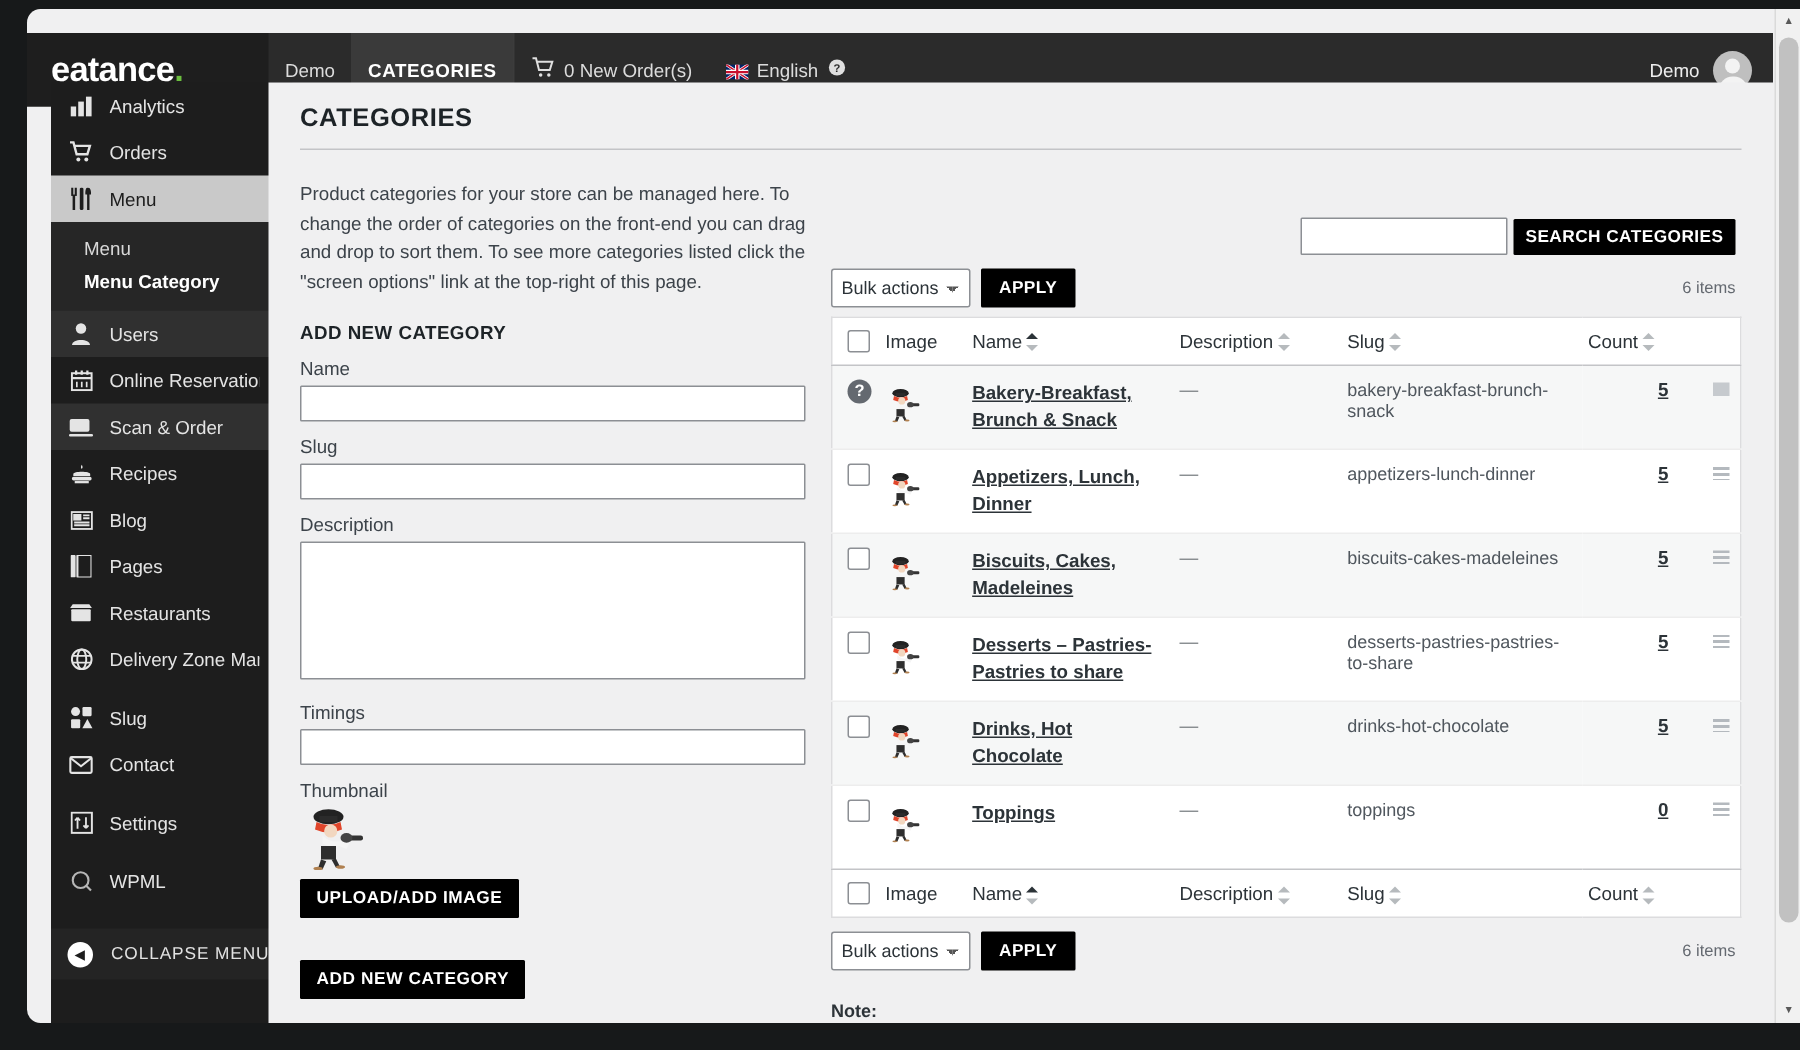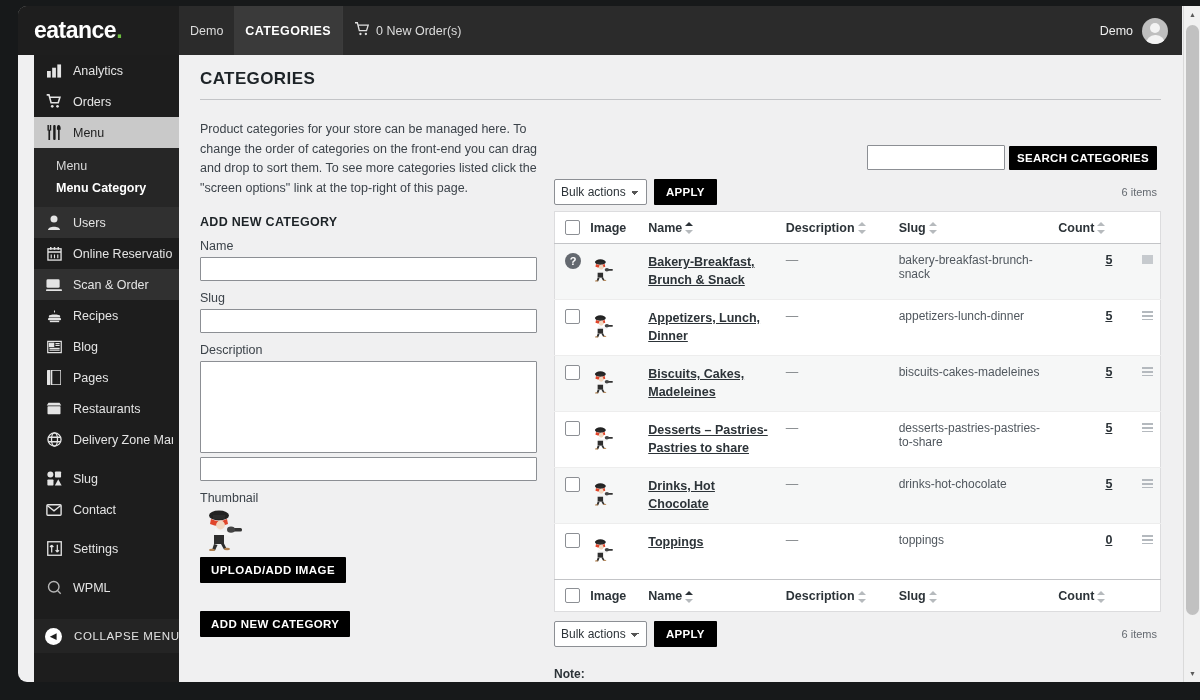--- a/index.html
+++ b/index.html
@@ -19,21 +19,21 @@
     position: absolute;
     left: 18px; top: 6px;
     width: 1182px; height: 676px;
     border-radius: 9px 0 0 9px;
     overflow: hidden;
     background: #f0f0f1;
   }
 
   
   .adminbar {
-    position: absolute; left: 0; top: 0;
+    position: absolute; left: 0; top: 16px;
     width: 1164px; height: 49px;
     background: #2b2b2b;
     display: flex; align-items: center;
     color: #eee;
   }
   .logo-block {
     width: 161px; height: 49px;
     background: #1e1e1e;
     display: flex; align-items: center;
     padding-left: 16px;
@@ -191,21 +191,21 @@
     margin-left: 7px; border-radius: 1px;
     font-family: "Liberation Sans", sans-serif;
   }
   .items-count { margin-left: auto; font-size: 11px; color: #646970; }
 
   table.wp-list {
     width: 100%; border-collapse: collapse; margin-top: 6px;
     background: #fff; border: 1px solid #dcdcde;
   }
   table.wp-list th {
-    font-size: 12.5px; color: #2c3338; font-weight: bold;
+    font-size: 12.5px; color: #2c3338; font-weight: normal;
     text-align: left; padding: 8px 4px; border-bottom: 1px solid #dcdcde;
     background: #fff; white-space: nowrap;
   }
   table.wp-list thead th { border-bottom: 1px solid #c3c4c7; }
   table.wp-list tfoot th { border-top: 1px solid #c3c4c7; border-bottom: none; }
   table.wp-list td {
     padding: 9px 4px; font-size: 12.5px; color: #2c3338;
     vertical-align: top; border-top: 1px solid #ededed;
   }
   tr.alt td { background: #f6f7f7; }
@@ -288,20 +288,38 @@
     <div class="ab-item cart">
       <span>
         <svg width="16" height="14" viewBox="0 0 20 18" fill="none" stroke="#e0e0e0" stroke-width="1.7">
           <path d="M1 1h3l2.6 10.2h9.2L18 4H5.2"></path>
           <circle cx="8" cy="15.4" r="1.5" fill="#e0e0e0" stroke="none"></circle>
           <circle cx="15" cy="15.4" r="1.5" fill="#e0e0e0" stroke="none"></circle>
         </svg>
       </span>
       <span>0 New Order(s)</span>
     </div>
+    <div class="ab-item">
+      <span class="flag">
+        <svg width="15" height="10" viewBox="0 0 30 20">
+          <rect width="30" height="20" fill="#012169"></rect>
+          <path d="M0,0 L30,20 M30,0 L0,20" stroke="#fff" stroke-width="4"></path>
+          <path d="M0,0 L30,20 M30,0 L0,20" stroke="#C8102E" stroke-width="2"></path>
+          <path d="M15,0 V20 M0,10 H30" stroke="#fff" stroke-width="6"></path>
+          <path d="M15,0 V20 M0,10 H30" stroke="#C8102E" stroke-width="3"></path>
+        </svg>
+      </span>
+      <span>English</span>
+      <span>
+        <svg width="12" height="12" viewBox="0 0 16 16">
+          <circle cx="8" cy="8" r="7.2" fill="#e0e0e0"></circle>
+          <text x="8" y="11.6" font-size="10" font-weight="bold" text-anchor="middle" fill="#2b2b2b" font-family="Liberation Sans, sans-serif">?</text>
+        </svg>
+      </span>
+    </div>
     <div class="ab-spacer"></div>
     <div class="ab-right">
       <span>Demo</span>
       <span class="avatar"></span>
     </div>
   </div>
 
   <div class="sidebar">
 
     <div class="menu-item">
@@ -512,20 +530,21 @@
 
         <div class="field-label">Name</div>
         <input class="txt-input" type="text" value="" style="">
 
         <div class="field-label">Slug</div>
         <input class="txt-input" type="text" value="" style="">
 
         <div class="field-label">Description</div>
         <textarea class="txt-area" style=""></textarea>
 
+        <div class="field-label">Timings</div>
         <input class="txt-input" type="text" value="" style="">
 
         <div class="field-label">Thumbnail</div>
         <span class="chef">
           <svg width="44" height="42" viewBox="0 0 44 42">
             <ellipse cx="19" cy="6.5" rx="10" ry="5" fill="#222"></ellipse>
             <rect x="13" y="6" width="12" height="4" fill="#2b2b2b"></rect>
             <path d="M11 10 q8 4 16 0 l1 5 q-9 4 -18 0 z" fill="#e0452a"></path>
             <circle cx="20.5" cy="16" r="4.4" fill="#f2d7c0"></circle>
             <path d="M15 19 q6 6 14 3 l4 2 -2 4 -5 -2 q-6 2 -11 -2 z" fill="#f5f5f5"></path>

